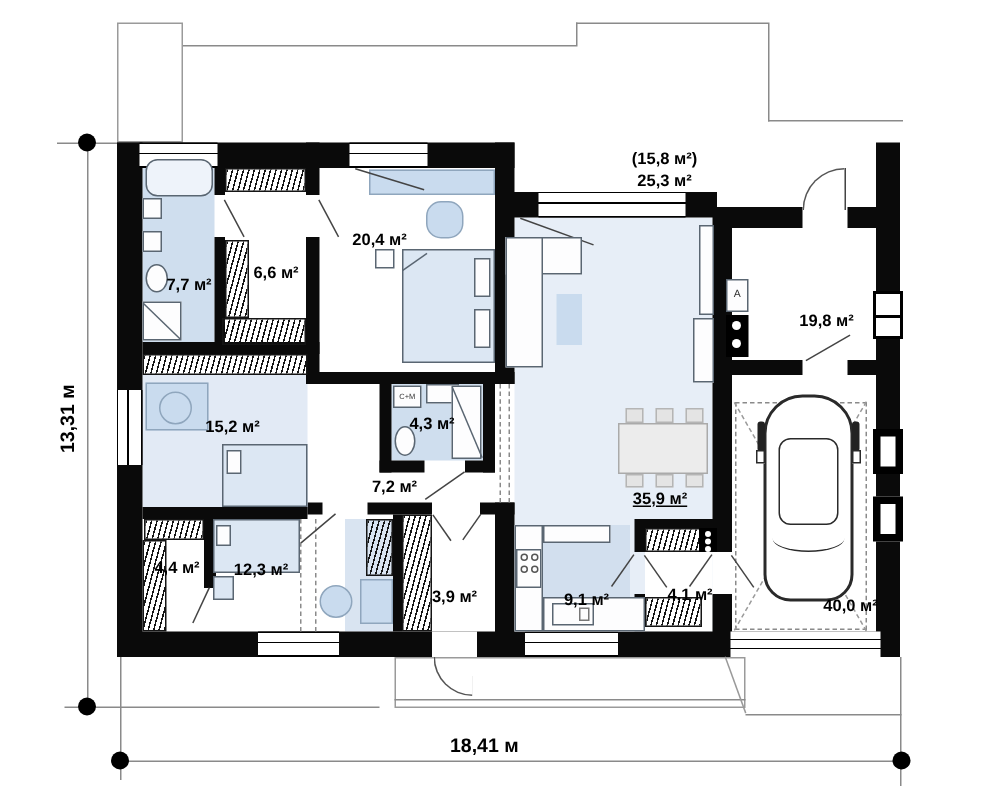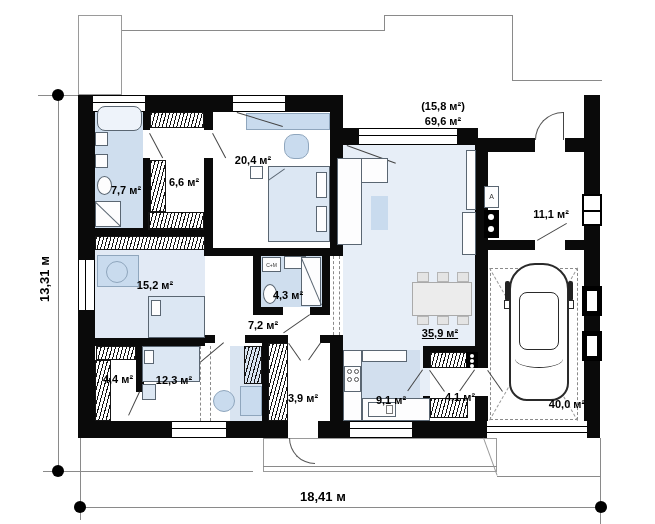--- a/index.html
+++ b/index.html
@@ -214,25 +214,25 @@
   <div class="a dl" style="left:600px;top:438px;width:1px;height:86px;"></div>
   <div class="a dl" style="left:80px;top:507px;width:521px;height:1px;"></div>
   <div class="a dot" style="left:80px;top:507px;"></div>
   <div class="a dot" style="left:601px;top:507px;"></div>
   <div class="a dim" style="left:300px;top:489px;">18,41 м</div>
 
   <div class="a lbl" style="left:126px;top:174px;margin-top:16px;">7,7 м²</div>
   <div class="a lbl" style="left:184px;top:182px;">6,6 м²</div>
   <div class="a lbl" style="left:253px;top:160px;">20,4 м²</div>
   <div class="a lbl" style="left:443px;top:106px;">(15,8 м²)</div>
-  <div class="a lbl" style="left:443px;top:121px;">69,6 м²</div>
+  <div class="a lbl" style="left:443px;top:121px;">25,3 м²</div>
   <div class="a lbl" style="left:155px;top:285px;">15,2 м²</div>
-  <div class="a lbl" style="left:288px;top:295px;">4,3 м²</div>
+  <div class="a lbl" style="left:288px;top:283px;">4,3 м²</div>
   <div class="a lbl" style="left:263px;top:325px;">7,2 м²</div>
-  <div class="a lbl" style="left:551px;top:214px;">11,1 м²</div>
+  <div class="a lbl" style="left:551px;top:214px;">19,8 м²</div>
   <div class="a lbl" style="left:118px;top:379px;">4,4 м²</div>
   <div class="a lbl" style="left:174px;top:380px;">12,3 м²</div>
   <div class="a lbl" style="left:303px;top:398px;">3,9 м²</div>
   <div class="a lbl" style="left:391px;top:400px;">9,1 м²</div>
   <div class="a lbl" style="left:440px;top:333px;text-decoration:underline;">35,9 м²</div>
   <div class="a lbl" style="left:460px;top:397px;">4,1 м²</div>
   <div class="a lbl" style="left:567px;top:404px;">40,0 м²</div>
 
 </div>
 

